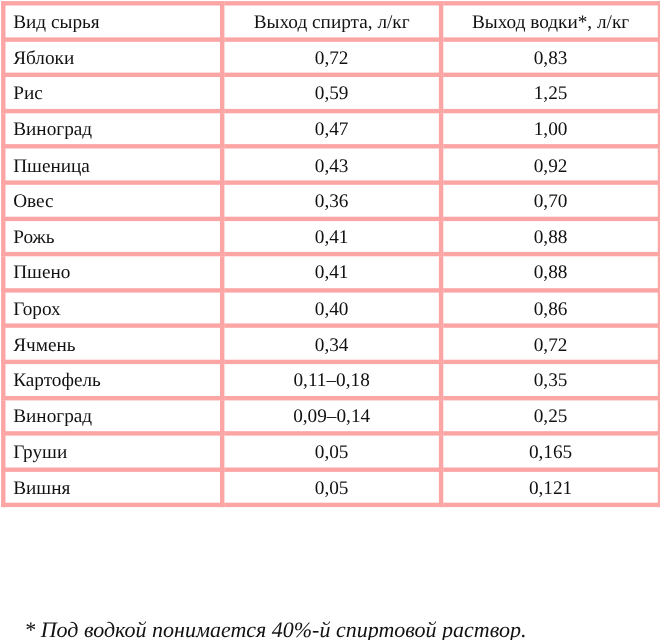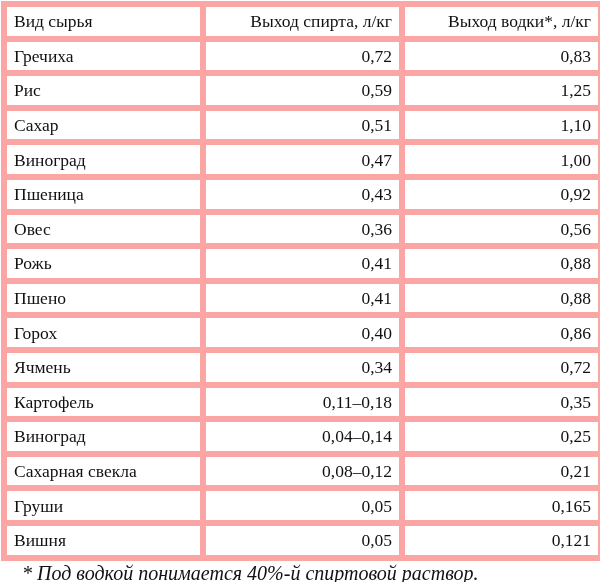--- a/index.html
+++ b/index.html
@@ -1,20 +1,20 @@
 <!DOCTYPE html>
 <html><head>
 <meta charset="utf-8">
 <style>
   html,body{margin:0;padding:0;background:#fff;}
   body{width:600px;height:582px;position:relative;overflow:hidden;font-family:"Liberation Serif","DejaVu Serif",serif;color:#111;}
   table{position:absolute;left:1px;top:1px;width:597px;border-collapse:collapse;table-layout:fixed;}
-  td,th{border:6px solid #fca5a5;height:28.6px;padding:0 7px;font-size:17.5px;font-weight:normal;line-height:28px;white-space:nowrap;}
+  td,th{border:4px solid #fca5a5;height:28.6px;padding:0 7px;font-size:17.5px;font-weight:normal;line-height:28px;white-space:nowrap;}
   col.c1{width:199px;} col.c2{width:199px;} col.c3{width:199px;}
-  .num{text-align:right;}
+  .num{text-align:center;}
   .name{text-align:left;}
   .foot{position:absolute;left:10px;top:562px;font-size:20px;font-style:italic;margin-left:12px;}
 </style>
 </head>
 <body>
 
 <table>
   <colgroup>
       <col class="c1">
       <col class="c2">
@@ -22,48 +22,43 @@
     </colgroup>
   <thead>
     <tr>
       <th class="name">Вид сырья</th>
       <th class="num">Выход спирта, л/кг</th>
       <th class="num">Выход водки*, л/кг</th>
     </tr>
   </thead>
   <tbody id="tbody">
       <tr>
-        <td class="name">Гречиха</td>
+        <td class="name">Яблоки</td>
         <td class="num">0,72</td>
         <td class="num">0,83</td>
       </tr>
       <tr>
         <td class="name">Рис</td>
         <td class="num">0,59</td>
         <td class="num">1,25</td>
-      </tr>
-      <tr>
-        <td class="name">Сахар</td>
-        <td class="num">0,51</td>
-        <td class="num">1,10</td>
       </tr>
       <tr>
         <td class="name">Виноград</td>
         <td class="num">0,47</td>
         <td class="num">1,00</td>
       </tr>
       <tr>
         <td class="name">Пшеница</td>
         <td class="num">0,43</td>
         <td class="num">0,92</td>
       </tr>
       <tr>
         <td class="name">Овес</td>
         <td class="num">0,36</td>
-        <td class="num">0,56</td>
+        <td class="num">0,70</td>
       </tr>
       <tr>
         <td class="name">Рожь</td>
         <td class="num">0,41</td>
         <td class="num">0,88</td>
       </tr>
       <tr>
         <td class="name">Пшено</td>
         <td class="num">0,41</td>
         <td class="num">0,88</td>
@@ -78,27 +73,22 @@
         <td class="num">0,34</td>
         <td class="num">0,72</td>
       </tr>
       <tr>
         <td class="name">Картофель</td>
         <td class="num">0,11–0,18</td>
         <td class="num">0,35</td>
       </tr>
       <tr>
         <td class="name">Виноград</td>
-        <td class="num">0,04–0,14</td>
+        <td class="num">0,09–0,14</td>
         <td class="num">0,25</td>
-      </tr>
-      <tr>
-        <td class="name">Сахарная свекла</td>
-        <td class="num">0,08–0,12</td>
-        <td class="num">0,21</td>
       </tr>
       <tr>
         <td class="name">Груши</td>
         <td class="num">0,05</td>
         <td class="num">0,165</td>
       </tr>
       <tr>
         <td class="name">Вишня</td>
         <td class="num">0,05</td>
         <td class="num">0,121</td>

